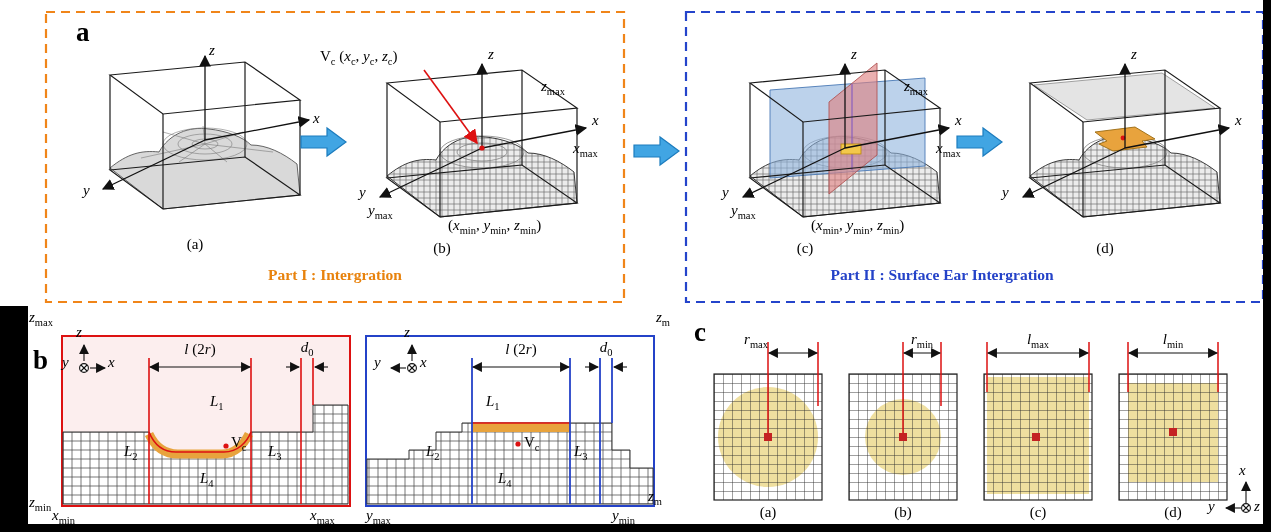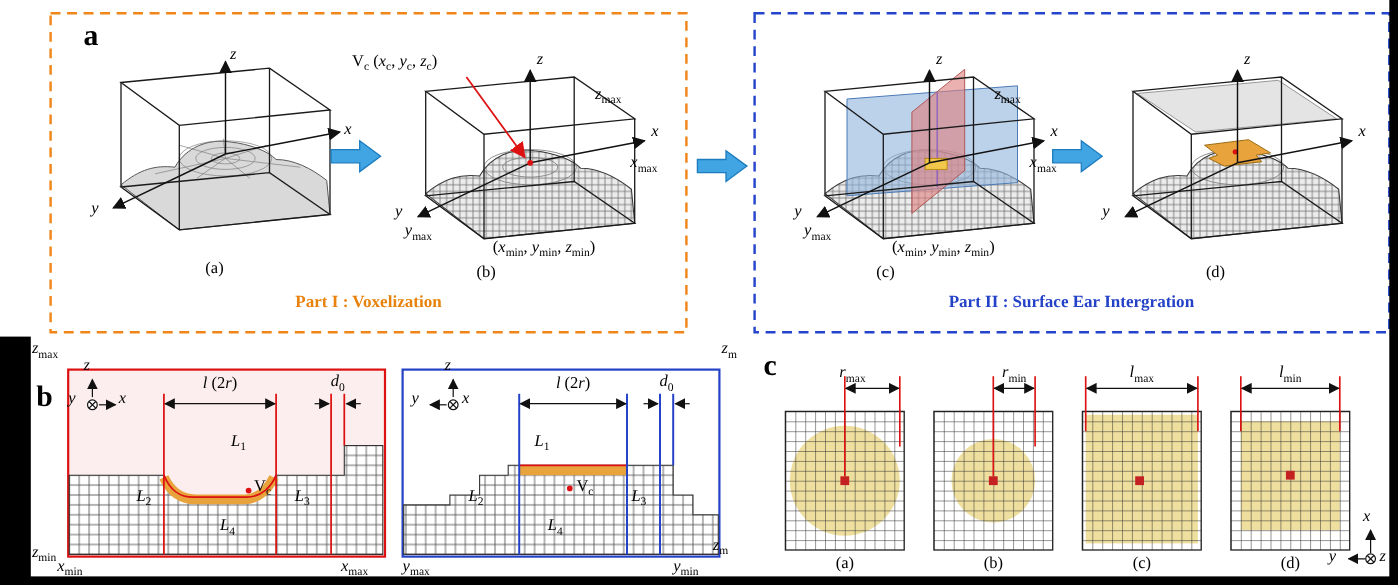--- a/index.html
+++ b/index.html
@@ -194,22 +194,22 @@
     <line x1="1243" y1="505" x2="1249" y2="511"></line>
     <line x1="1249" y1="505" x2="1243" y2="511"></line>
     <line x1="1241" y1="508" x2="1226" y2="508" marker-end="url(#ab)"></line>
   </g>
 </svg>
 
 <span class="lbl panel-letter" style="left:76px;top:18px">a</span>
 <span class="lbl panel-letter" style="left:33px;top:346px">b</span>
 <span class="lbl panel-letter" style="left:694px;top:318px">c</span>
 
-<span class="lbl part-title p1 ctr" style="left:335px;top:266px">Part I : Voxelization</span>
-<span class="lbl part-title p2 ctr" style="left:974px;top:266px">Part II : Surface Ear Intergration</span>
+<span class="lbl part-title p1 ctr" style="left:335px;top:266px">Part I : Intergration</span>
+<span class="lbl part-title p2 ctr" style="left:942px;top:266px">Part II : Surface Ear Intergration</span>
 
 <span class="lbl it" style="left:209px;top:42px">z</span>
 <span class="lbl it" style="left:313px;top:110px">x</span>
 <span class="lbl it" style="left:83px;top:182px">y</span>
 <span class="lbl ctr" style="left:195px;top:236px">(a)</span>
 
 <span class="lbl" style="left:320px;top:48px"><span>V</span><sub>c</sub><span> (</span><span class="it">x</span><sub>c</sub><span>, </span><span class="it">y</span><sub>c</sub><span>, </span><span class="it">z</span><sub>c</sub><span>)</span></span>
 <span class="lbl it" style="left:488px;top:46px">z</span>
 <span class="lbl it" style="left:592px;top:112px">x</span>
 <span class="lbl it" style="left:359px;top:184px">y</span>
@@ -257,21 +257,21 @@
 <span class="lbl it" style="left:374px;top:354px">y</span>
 <span class="lbl it" style="left:420px;top:354px">x</span>
 <span class="lbl ctr" style="left:521px;top:341px"><span class="it">l</span><span> (2</span><span class="it">r</span><span>)</span></span>
 <span class="lbl ctr" style="left:606px;top:339px"><span class="it">d</span><sub>0</sub></span>
 <span class="lbl" style="left:486px;top:393px"><span class="it">L</span><sub>1</sub></span>
 <span class="lbl" style="left:524px;top:434px"><span>V</span><sub>c</sub></span>
 <span class="lbl" style="left:426px;top:443px"><span class="it">L</span><sub>2</sub></span>
 <span class="lbl" style="left:574px;top:443px"><span class="it">L</span><sub>3</sub></span>
 <span class="lbl" style="left:498px;top:470px"><span class="it">L</span><sub>4</sub></span>
 
-<span class="lbl ctr" style="left:775px;top:331px"><span class="it">r</span><sub>max</sub></span>
+<span class="lbl ctr" style="left:756px;top:331px"><span class="it">r</span><sub>max</sub></span>
 <span class="lbl ctr" style="left:922px;top:331px"><span class="it">r</span><sub>min</sub></span>
 <span class="lbl ctr" style="left:1038px;top:331px"><span class="it">l</span><sub>max</sub></span>
 <span class="lbl ctr" style="left:1173px;top:331px"><span class="it">l</span><sub>min</sub></span>
 <span class="lbl ctr" style="left:768px;top:504px">(a)</span>
 <span class="lbl ctr" style="left:903px;top:504px">(b)</span>
 <span class="lbl ctr" style="left:1038px;top:504px">(c)</span>
 <span class="lbl ctr" style="left:1173px;top:504px">(d)</span>
 <span class="lbl it" style="left:1239px;top:462px">x</span>
 <span class="lbl it" style="left:1208px;top:498px">y</span>
 <span class="lbl it" style="left:1254px;top:498px">z</span>

